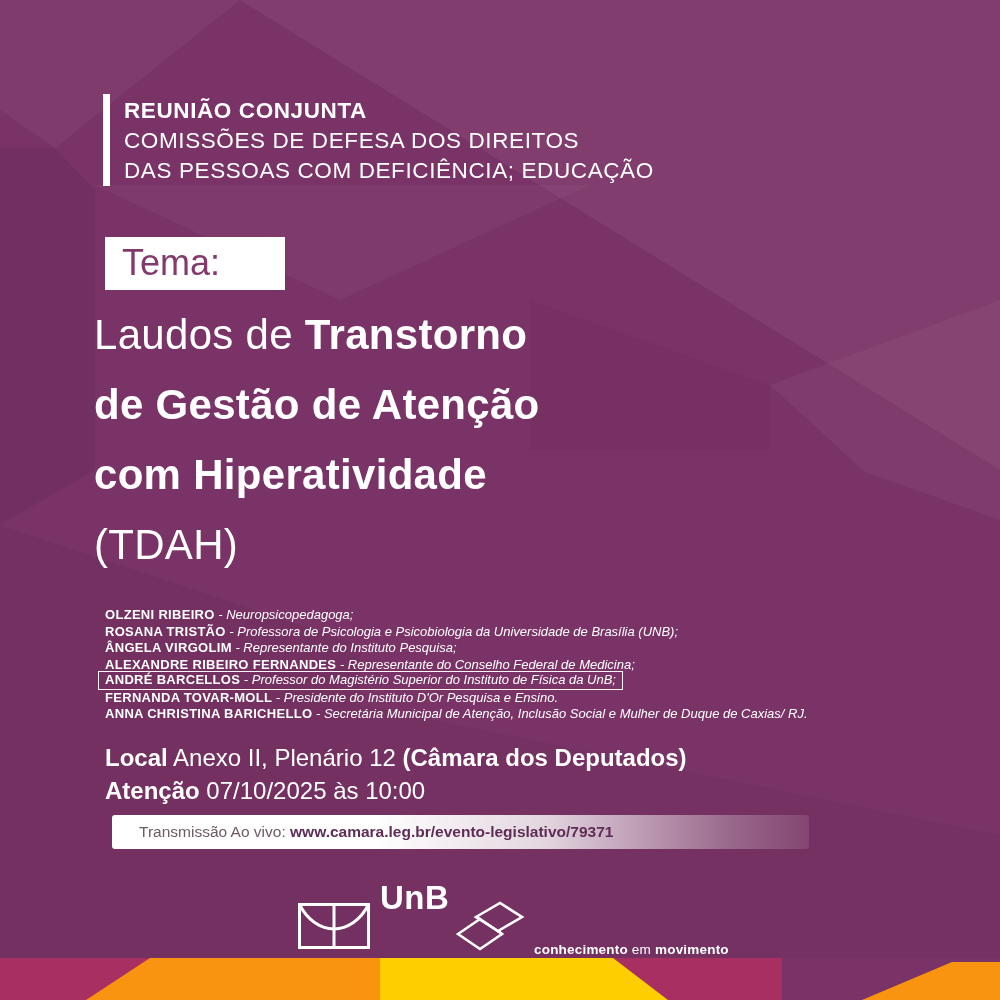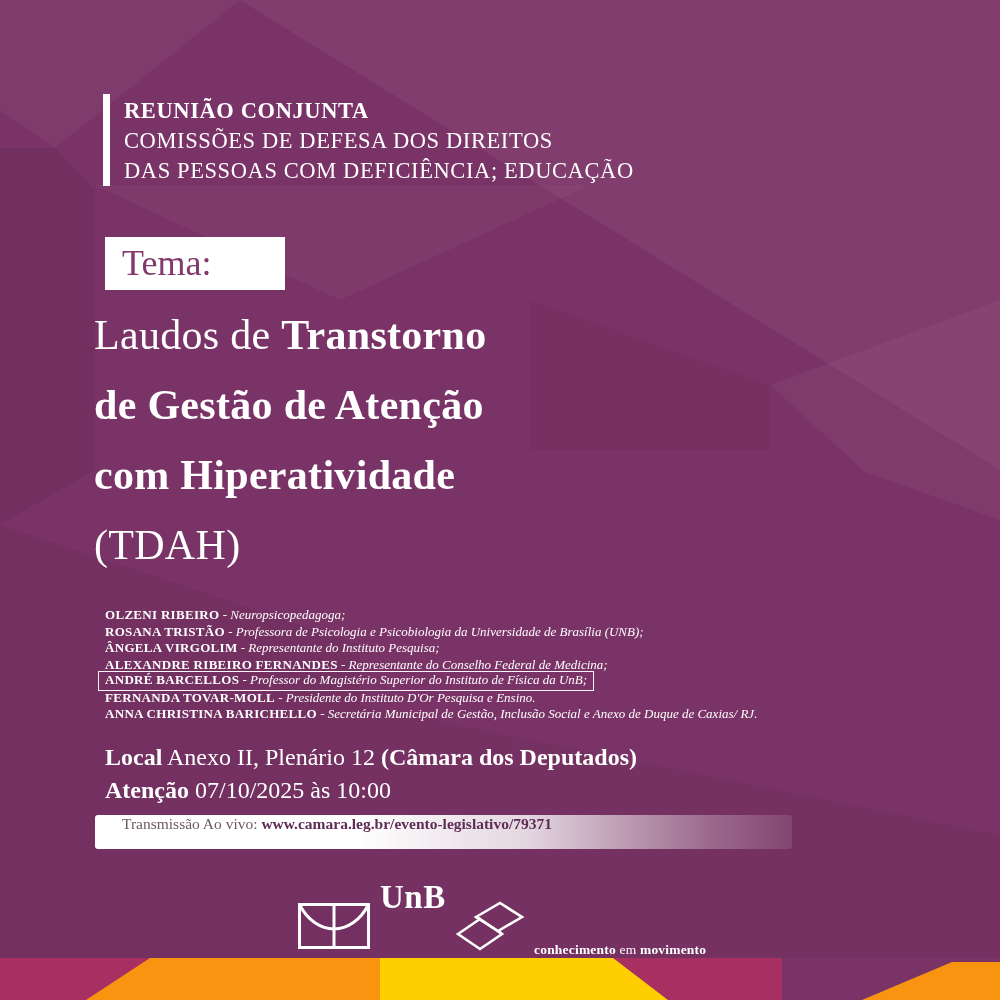--- a/index.html
+++ b/index.html
@@ -1,19 +1,19 @@
 <!DOCTYPE html>
 <html><head>
 <meta charset="utf-8">
 <style>
   html,body{margin:0;padding:0;background:#222;}
   .poster{
     position:relative;width:1000px;height:1000px;overflow:hidden;
     background:#7a3366;color:#fff;
-    font-family:Liberation Serif, serif;
+    font-family:Liberation Sans, sans-serif;
   }
   .bg-svg,.strip-svg{position:absolute;left:0;top:0;pointer-events:none;}
   .strip-svg{top:958px;}
 
   
   .header{position:absolute;left:103px;top:94px;display:flex;}
   .header-bar{width:7px;height:92px;background:#fff;margin-right:14px;}
   .header-text{font-size:22.5px;line-height:30px;letter-spacing:0.6px;padding-top:2px;}
   .header-text .h1{font-weight:bold;}
 
@@ -37,22 +37,22 @@
     display:inline-block;border:1px solid rgba(255,255,255,0.95);
     padding:0 6px 2px 6px;margin-left:-7px;position:relative;top:-2px;
   }
 
   
   .event-block{position:absolute;left:105px;top:741px;font-size:24px;line-height:33px;}
   .event-block b{font-weight:bold;}
 
   
   .transmission{
-    position:absolute;left:95px;top:815px;width:697px;height:34px;
-    border-radius:3px;display:flex;align-items:flex-start;padding-left:27px;box-sizing:border-box;
+    position:absolute;left:112px;top:815px;width:697px;height:34px;
+    border-radius:3px;display:flex;align-items:center;padding-left:27px;box-sizing:border-box;
     background:linear-gradient(90deg,#ffffff 0%,#ffffff 38%,rgba(255,255,255,0.8) 62%,rgba(255,255,255,0.28) 88%,rgba(255,255,255,0.1) 100%);
     font-size:15.5px;color:#6e5a66;white-space:pre;
   }
   .transmission b{color:#5e2d55;font-weight:bold;}
 
   
   .footer{position:absolute;left:0;top:0;}
   .unb-crest{position:absolute;left:298px;top:903px;}
   .unb-label{position:absolute;left:380px;top:879px;font-size:33px;font-weight:bold;letter-spacing:0.5px;}
   .inf-logo{position:absolute;left:450px;top:901px;}
@@ -94,21 +94,21 @@
     <div><span class="reg">(TDAH)</span><span class="bold"></span></div>
   </div>
 
   <div class="speakers">
     <div class="speaker"><b>OLZENI RIBEIRO</b> <i>- Neuropsicopedagoga;</i></div>
     <div class="speaker"><b>ROSANA TRISTÃO</b>  <i>- Professora de Psicologia e Psicobiologia da Universidade de Brasília (UNB);</i></div>
     <div class="speaker"><b>ÂNGELA VIRGOLIM</b>  <i>- Representante do Instituto Pesquisa;</i></div>
     <div class="speaker"><b>ALEXANDRE RIBEIRO FERNANDES</b> <i>- Representante do Conselho Federal de Medicina;</i></div>
     <div class="speaker"><span class="hl-box"><b>ANDRÉ BARCELLOS</b>  <i>- Professor do Magistério Superior do Instituto de Física da UnB;</i></span></div>
     <div class="speaker"><b>FERNANDA TOVAR-MOLL</b>  <i>- Presidente do Instituto D'Or Pesquisa e Ensino.</i></div>
-    <div class="speaker"><b>ANNA CHRISTINA BARICHELLO</b> <i>- Secretária Municipal de Gestão, Inclusão Social e Anexo de Duque de Caxias/ RJ.</i></div>
+    <div class="speaker"><b>ANNA CHRISTINA BARICHELLO</b> <i>- Secretária Municipal de Atenção, Inclusão Social e Mulher de Duque de Caxias/ RJ.</i></div>
   </div>
 
   <div class="event-block">
     <div><b>Local</b><span> Anexo II, Plenário 12 </span><b>(Câmara dos Deputados)</b></div>
     <div><b>Atenção</b><span> 07/10/2025 às 10:00</span></div>
   </div>
 
   <div class="transmission">
     <span>Transmissão Ao vivo: </span><b>www.camara.leg.br/evento-legislativo/79371</b>
   </div>

